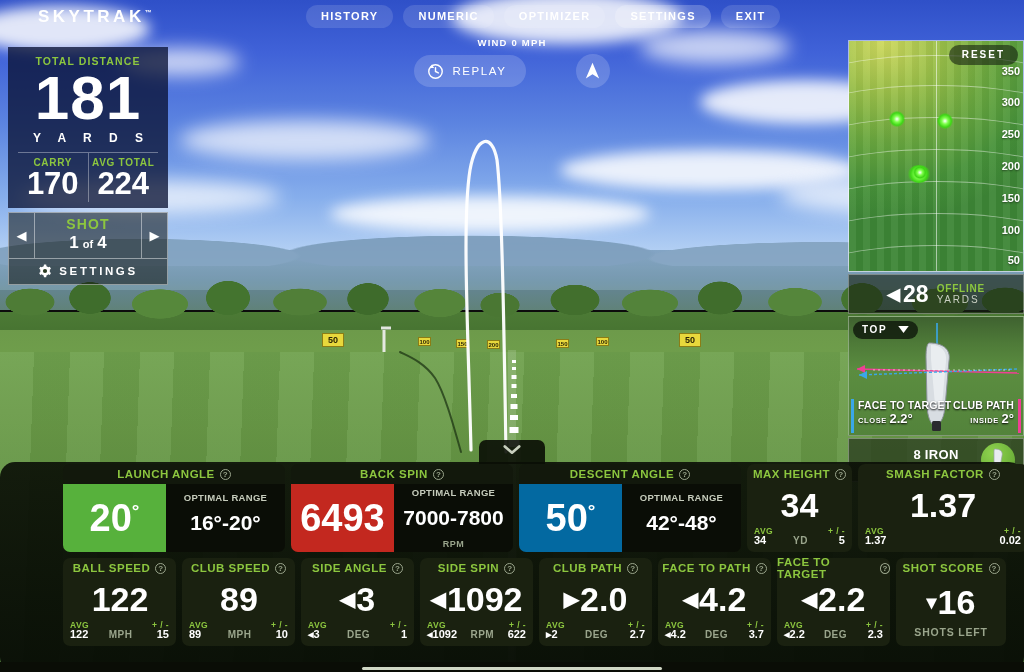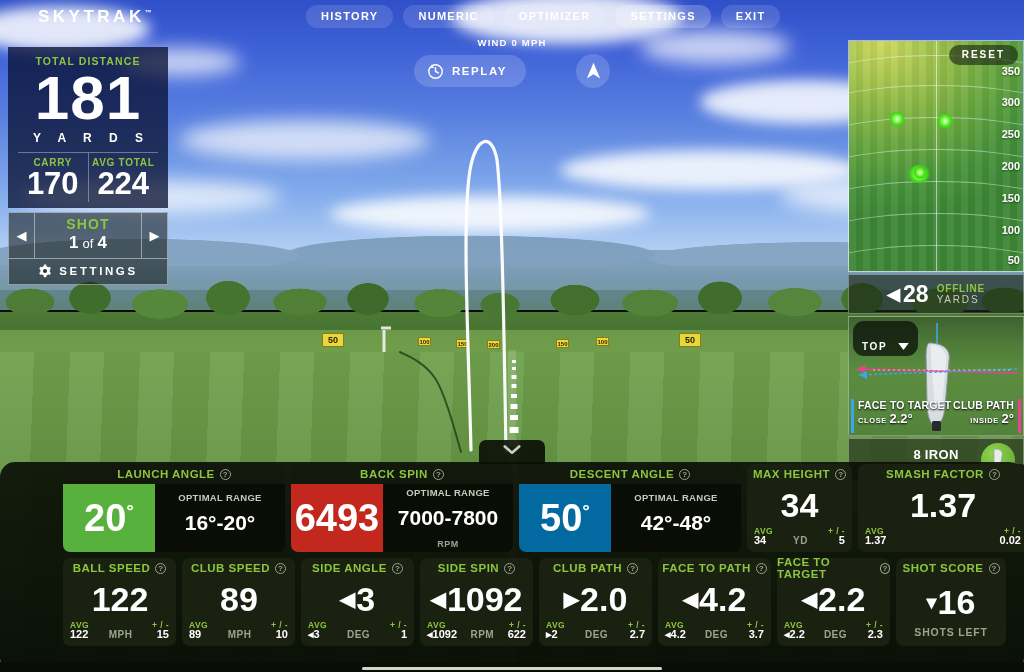--- a/index.html
+++ b/index.html
@@ -104,21 +104,21 @@
 
   
   .windlabel {
     position: absolute; left: 0; right: 0; top: 37px; text-align: center; z-index: 35;
     color: #fff; font-size: 9.5px; font-weight: bold; letter-spacing: 1.2px;
   }
   .actionrow { position: absolute; left: 0; right: 0; top: 54px; z-index: 35; display: flex; justify-content: center; align-items: center; gap: 50px; }
   .pillbtn {
     background: rgba(255,255,255,.17); border: none; border-radius: 18px; height: 32px;
     display: flex; align-items: center; gap: 8px; padding: 0 19px 0 13px; cursor: pointer;
-    color: #fff; font-size: 11.5px; font-weight: bold; letter-spacing: 1.6px;
+    color: #fff; font-size: 11.5px; font-weight: normal; letter-spacing: 1.6px;
     font-family: "Liberation Sans", sans-serif;
   }
   .circbtn {
     width: 34px; height: 34px; border-radius: 50%; background: rgba(255,255,255,.17);
     border: none; display: flex; align-items: center; justify-content: center; cursor: pointer;
   }
 
   
   .leftpanel { position: absolute; left: 8px; top: 47px; width: 160px; z-index: 30; }
   .dist-card { background: rgba(8,16,48,.76); padding: 8px 0 6px; }
@@ -133,21 +133,21 @@
 
   .practice-card { margin-top: 4px; background: rgba(14,18,14,.55); border: 1px solid rgba(255,255,255,.45); }
   .practice-title { color: #fff; font-size: 12px; font-weight: bold; letter-spacing: .4px; text-align: center; padding: 5px 0 5px; border-bottom: 1px solid rgba(255,255,255,.45); }
   .shotrow { display: flex; align-items: stretch; border-bottom: 1px solid rgba(255,255,255,.45); }
   .arrowcell { width: 26px; display: flex; align-items: center; justify-content: center; cursor: pointer; color: #fff; font-size: 13px; }
   .arrowcell.l { border-right: 1px solid rgba(255,255,255,.45); }
   .arrowcell.r { border-left: 1px solid rgba(255,255,255,.45); }
   .shotmid { flex: 1; text-align: center; padding: 3px 0 5px; }
   .shotmid .lab { color: #8cc63f; font-size: 14px; font-weight: bold; letter-spacing: 1.1px; }
   .shotmid .nums { color: #fff; font-size: 17px; font-weight: bold; margin-top: 1px; }
-  .shotmid .nums .of { font-size: 13px; font-weight: normal; padding: 0 4px; }
+  .shotmid .nums .of { font-size: 11px; font-weight: bold; padding: 0 4px; }
   .settings-row { display: flex; align-items: center; justify-content: center; gap: 7px; padding: 5px 0 6px; cursor: pointer; }
   .settings-row span { color: #fff; font-size: 11.5px; font-weight: bold; letter-spacing: 2.6px; }
 
   
   .rightcol { position: absolute; left: 848px; top: 40px; width: 176px; z-index: 30; }
   .disp-wrap { position: relative; width: 176px; height: 232px; border: 1px solid rgba(255,255,255,.55); overflow: hidden; }
   .disp-bg { position: absolute; inset: 0;
     background: radial-gradient(ellipse 200px 180px at 20% 0%, #cfd95e 0%, #9cc04a 28%, #6ba83f 55%, #48933a 80%, #3d8636 100%); }
   .disp-stripes { position: absolute; inset: 0; background: repeating-linear-gradient(90deg, rgba(255,255,255,.05) 0 7px, rgba(0,0,0,.04) 7px 14px); }
   .disp-center { position: absolute; left: 50%; top: 0; bottom: 0; width: 1px; background: rgba(255,255,255,.55); }
@@ -165,21 +165,21 @@
     margin-top: 2px; height: 40px; background: rgba(24,36,20,.62); border: 1px solid rgba(255,255,255,.35);
     display: flex; align-items: center; justify-content: center; gap: 8px;
   }
   .offline-num { color: #fff; font-size: 23px; font-weight: bold; display: flex; align-items: center; gap: 3px; }
   .offline-txt { line-height: 1.1; }
   .offline-txt .a { color: #8cc63f; font-size: 10px; font-weight: bold; letter-spacing: .8px; }
   .offline-txt .b { color: #c9cfc2; font-size: 10px; font-weight: normal; letter-spacing: 1.8px; }
 
   .clubview { position: relative; margin-top: 2px; height: 120px; border: 1px solid rgba(255,255,255,.35); overflow: hidden;
     background: linear-gradient(to bottom, #3f6230 0%, #4e7a38 22%, #5b8d40 45%, #53833b 100%); }
-  .topdd { position: absolute; left: 4px; top: 4px; background: rgba(10,16,8,.75); border-radius: 11px; padding: 20px 9px 4px;
+  .topdd { position: absolute; left: 4px; top: 4px; background: rgba(10,16,8,.75); border-radius: 11px; padding: 3px 9px 4px;
     display: flex; align-items: center; gap: 11px; cursor: pointer; }
   .topdd .t { color: #fff; font-size: 10px; font-weight: bold; letter-spacing: 1.6px; }
   .cv-foot { position: absolute; left: 0; right: 0; bottom: 2px; display: flex; justify-content: space-between; padding: 0 2px; }
   .cv-box { display: flex; align-items: flex-start; gap: 4px; }
   .cv-bar { width: 3px; height: 34px; }
   .cv-l1 { color: #fff; font-size: 10.5px; font-weight: bold; letter-spacing: .2px; text-shadow: 0 1px 2px #000; }
   .cv-l2 { color: #fff; font-size: 7.5px; font-weight: bold; letter-spacing: .6px; text-shadow: 0 1px 2px #000; }
   .cv-l2 b { font-size: 13px; letter-spacing: 0; }
 
   .clubsel { position: relative; margin-top: 2px; height: 44px; border: 1px solid rgba(255,255,255,.35);
@@ -198,21 +198,21 @@
   .row1 { position: absolute; left: 63px; top: 2px; display: flex; gap: 6px; }
   .row2 { position: absolute; left: 63px; top: 96px; display: flex; gap: 6px; }
   .m-head { display: flex; align-items: center; justify-content: center; gap: 5px; height: 20px; }
   .m-head .t { color: #8cc63f; font-size: 11.5px; font-weight: bold; letter-spacing: .5px; }
   .qmark { width: 11px; height: 11px; border-radius: 50%; border: 1px solid #9aa58c; color: #9aa58c;
     font-size: 8px; line-height: 9px; text-align: center; font-weight: bold; }
 
   
   .opt-card { width: 222px; height: 88px; background: #12180c; border-radius: 7px; overflow: hidden; position: relative; }
   .opt-body { display: flex; height: 68px; }
-  .opt-val { width: 92px; display: flex; align-items: center; justify-content: center; }
+  .opt-val { width: 103px; display: flex; align-items: center; justify-content: center; }
   .opt-val .v { color: #fff; font-size: 38px; font-weight: bold; line-height: 1; }
   .opt-val .v sup { font-size: 19px; vertical-align: super; }
   .opt-right { flex: 1; background: #0a0d06; display: flex; flex-direction: column; align-items: center; justify-content: center; gap: 8px; }
   .opt-right .lab { color: #c6ccbc; font-size: 9.5px; font-weight: bold; letter-spacing: .3px; }
   .opt-right .rng { color: #fff; font-size: 21px; font-weight: bold; line-height: 1.15; }
   .opt-right .un { color: #9aa58c; font-size: 9px; font-weight: bold; letter-spacing: .5px; }
 
   
   .avg-card { height: 88px; background: #1a2110; border-radius: 7px; display: flex; flex-direction: column; }
   .avg-val { flex: 1; display: flex; align-items: center; justify-content: center; color: #fff; font-size: 34px; font-weight: bold; line-height: 1; }

